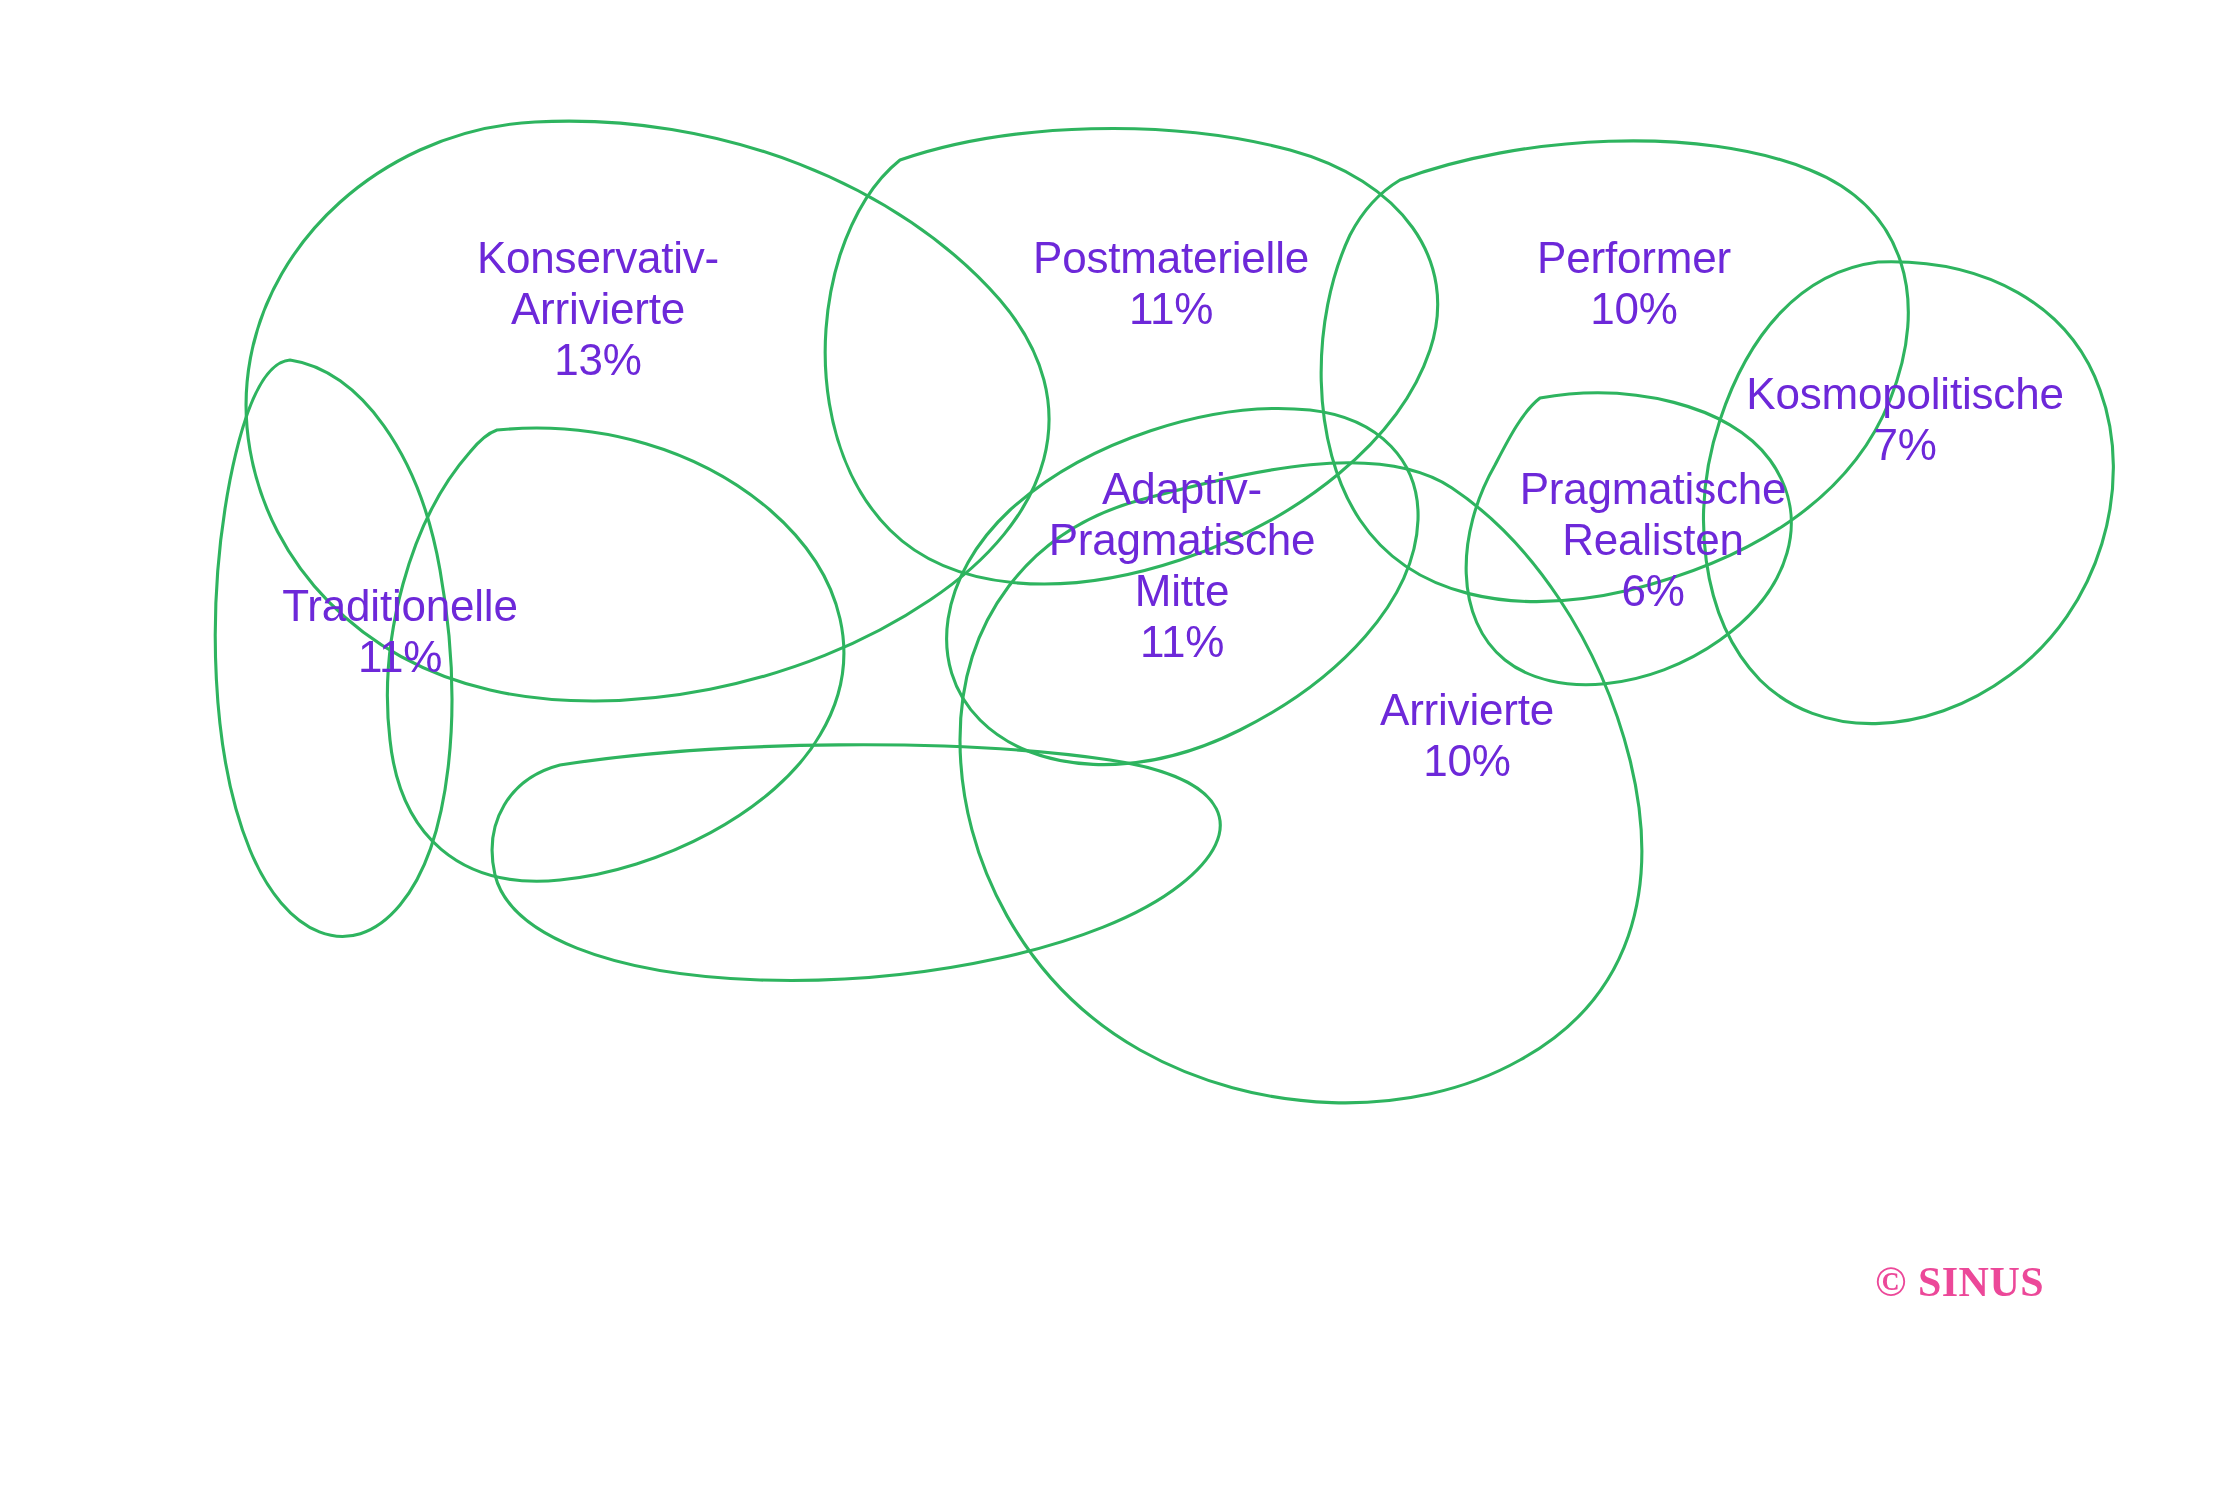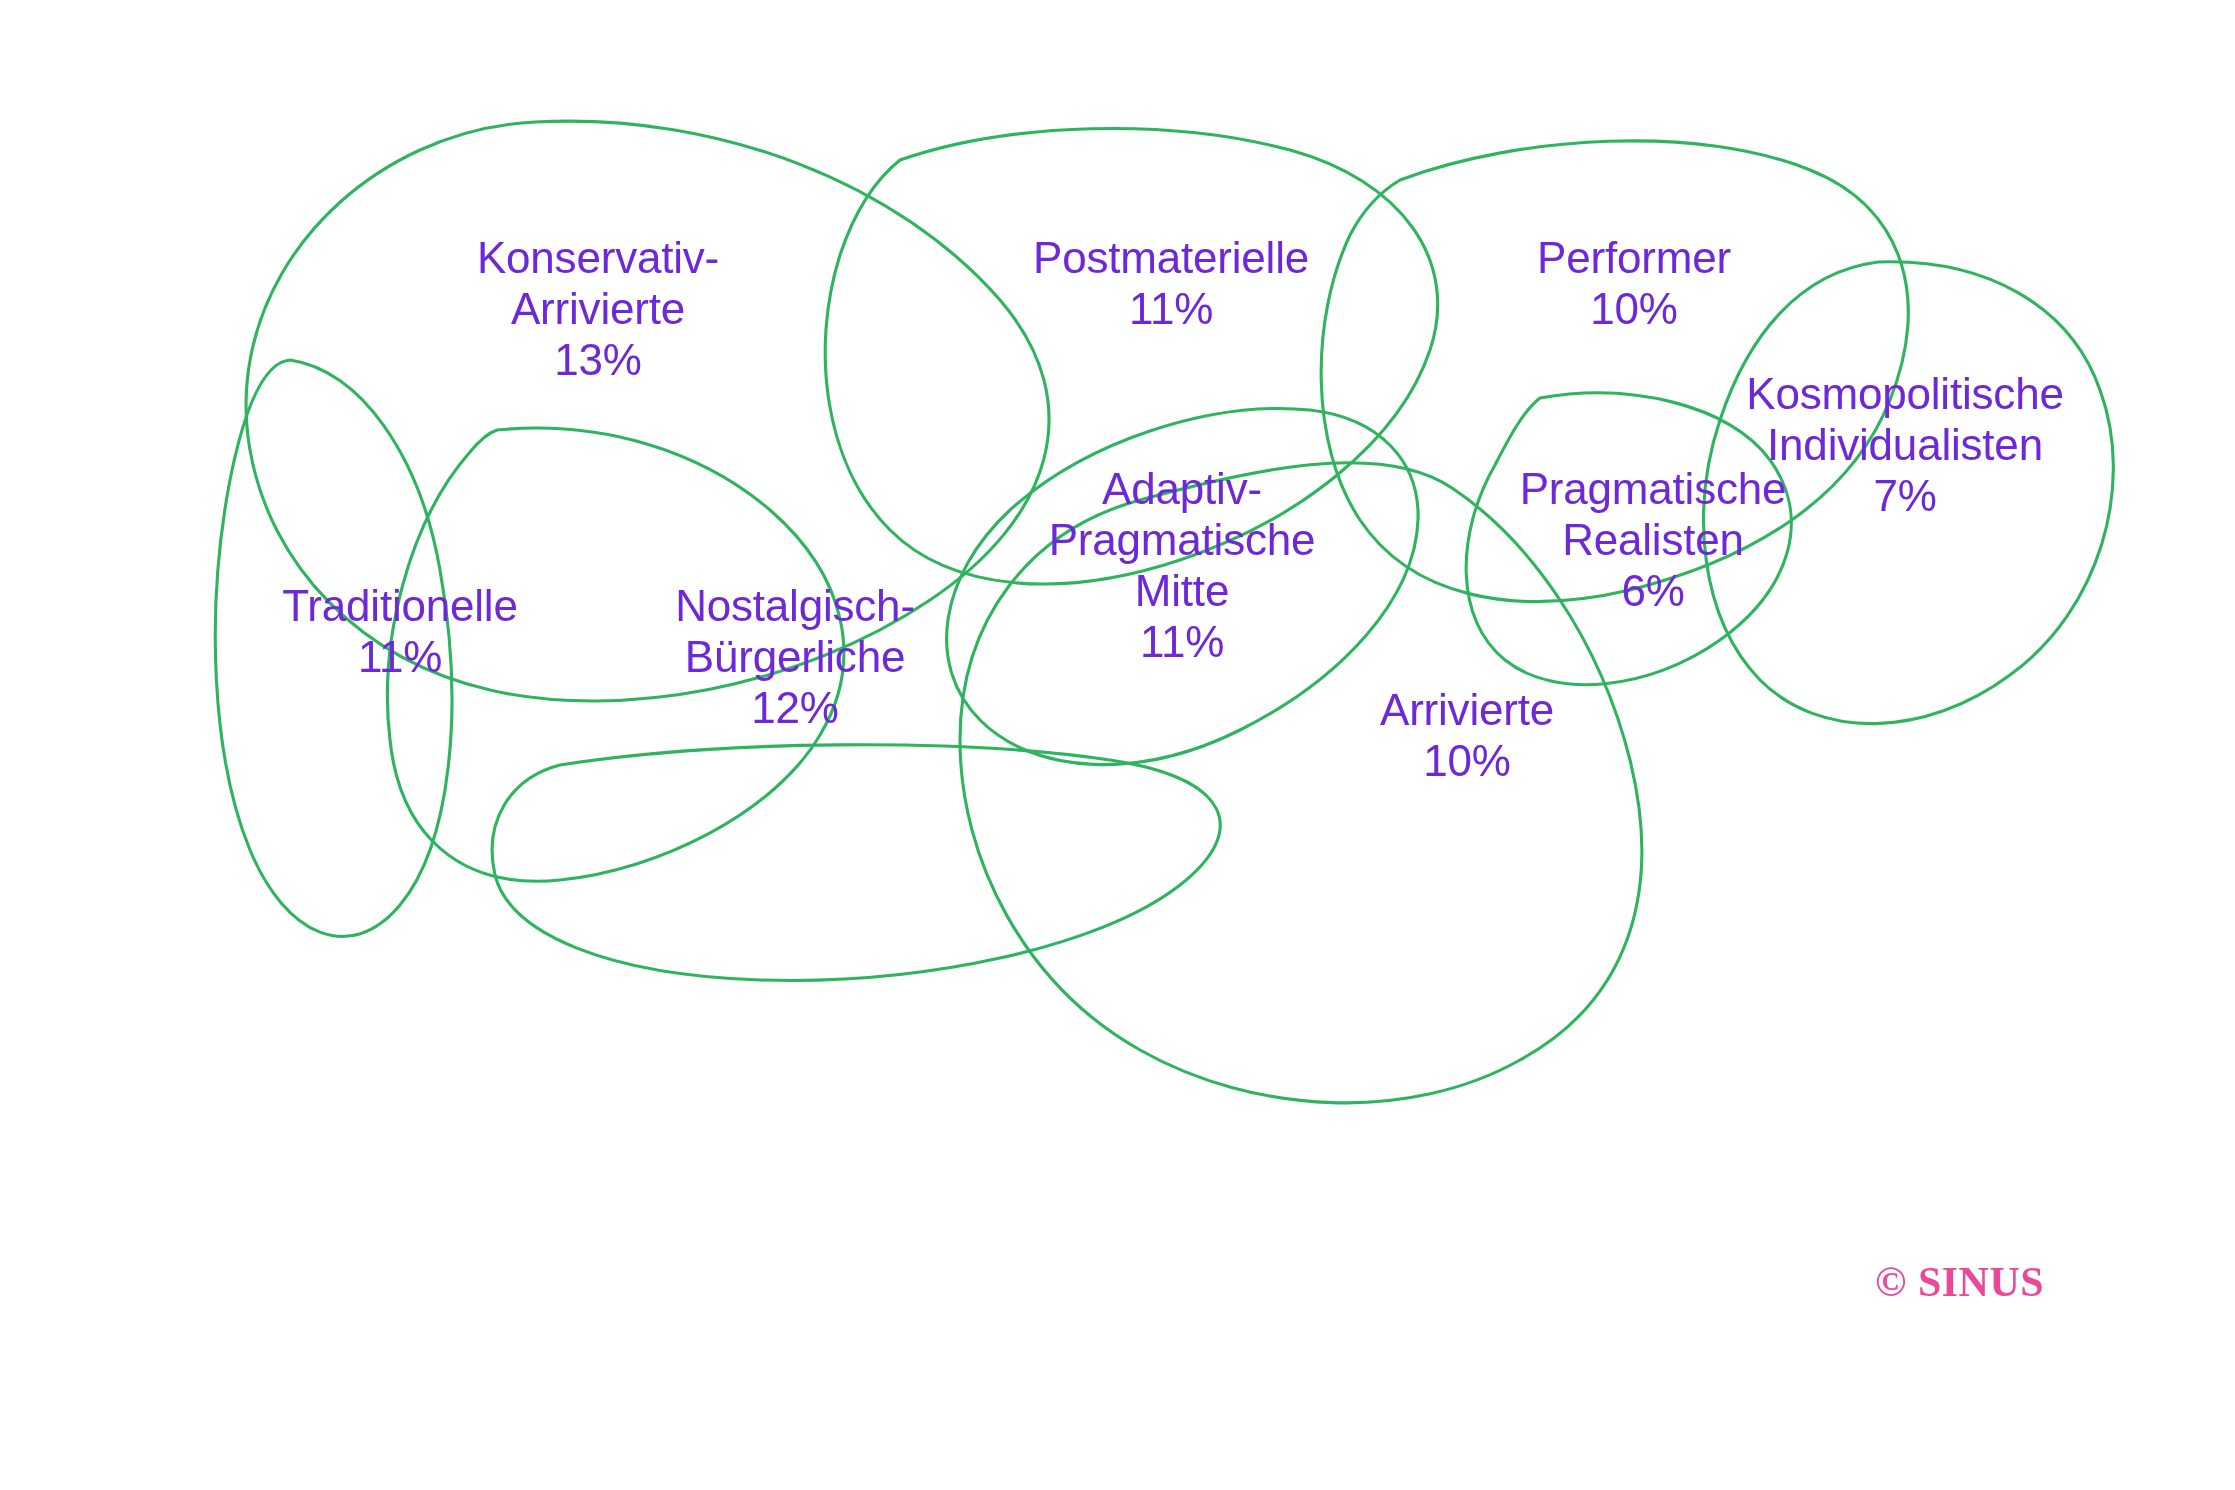--- a/index.html
+++ b/index.html
@@ -162,34 +162,28 @@
     <span class="milieu-share">11%</span>
   </div>
 
   <div class="milieu-label" style="left:1634px; top:232px;">
     <span class="milieu-name">Performer</span>
     <span class="milieu-share">10%</span>
   </div>
 
   <div class="milieu-label" style="left:1905px; top:368px;">
     <span class="milieu-name">Kosmopolitische</span>
-    <span class="milieu-name">Individualisten</span>
     <span class="milieu-share">7%</span>
   </div>
 
   <div class="milieu-label" style="left:400px; top:580px;">
     <span class="milieu-name">Traditionelle</span>
     <span class="milieu-share">11%</span>
   </div>
 
-  <div class="milieu-label" style="left:795px; top:580px;">
-    <span class="milieu-name">Nostalgisch-</span>
-    <span class="milieu-name">Bürgerliche</span>
-    <span class="milieu-share">12%</span>
-  </div>
 
   <div class="milieu-label" style="left:1182px; top:463px;">
     <span class="milieu-name">Adaptiv-</span>
     <span class="milieu-name">Pragmatische</span>
     <span class="milieu-name">Mitte</span>
     <span class="milieu-share">11%</span>
   </div>
 
   <div class="milieu-label" style="left:1653px; top:463px;">
     <span class="milieu-name">Pragmatische</span>

